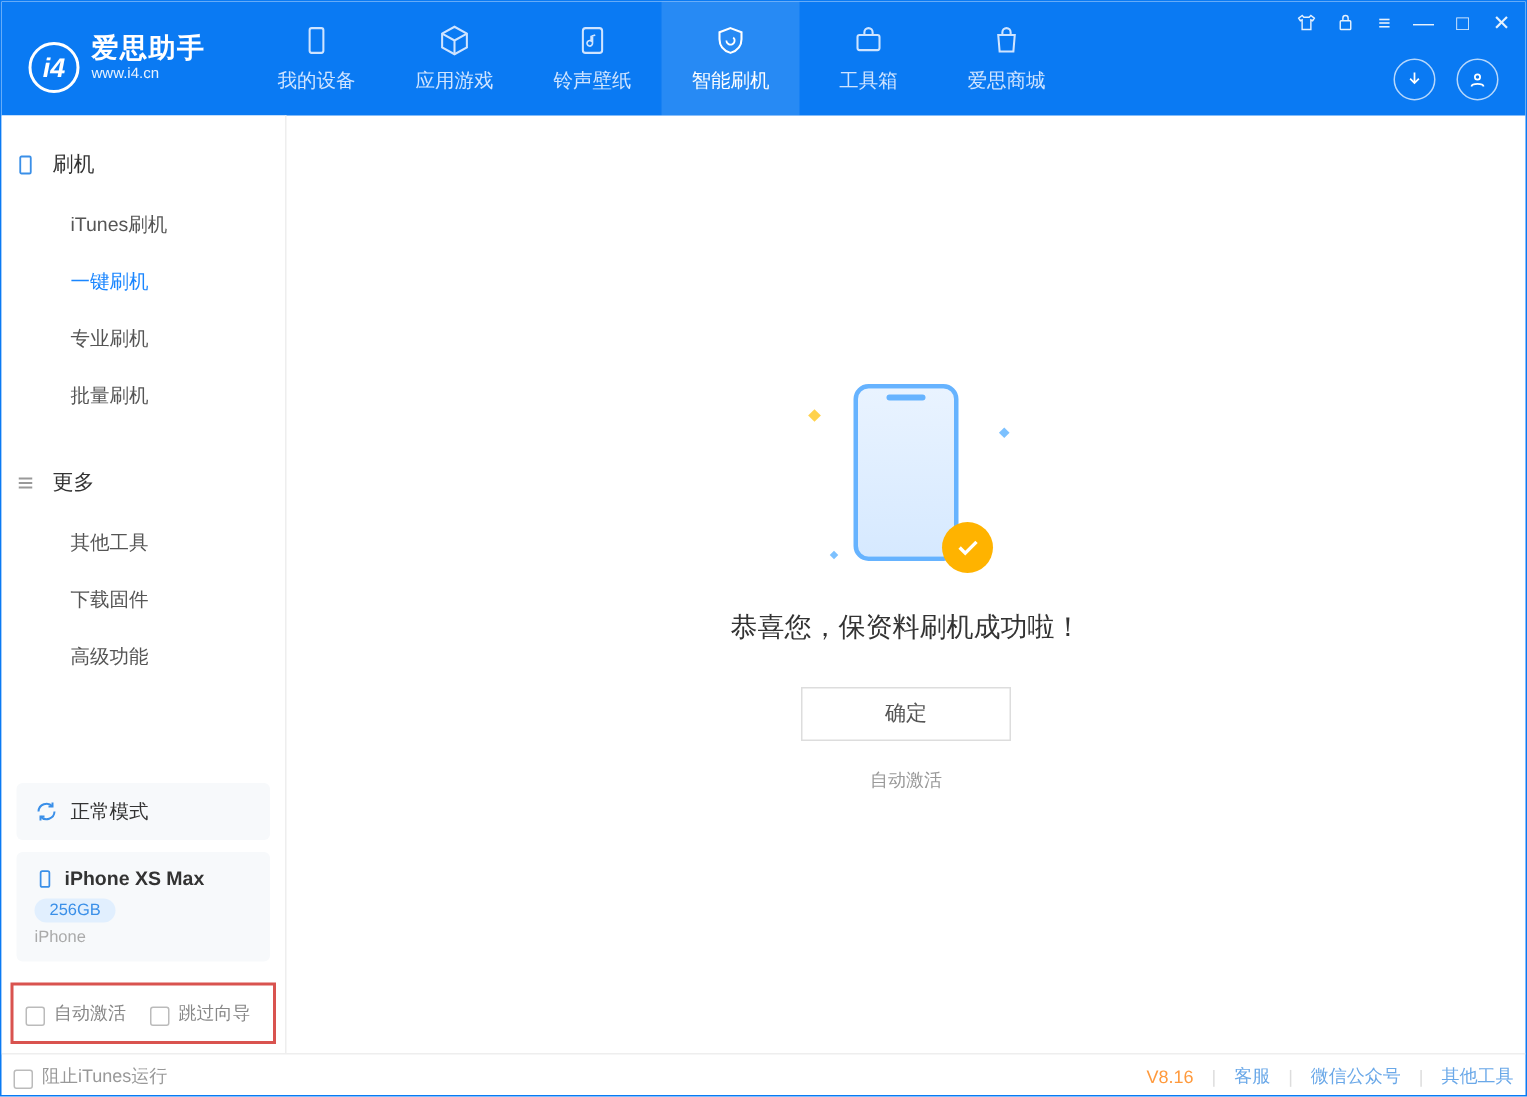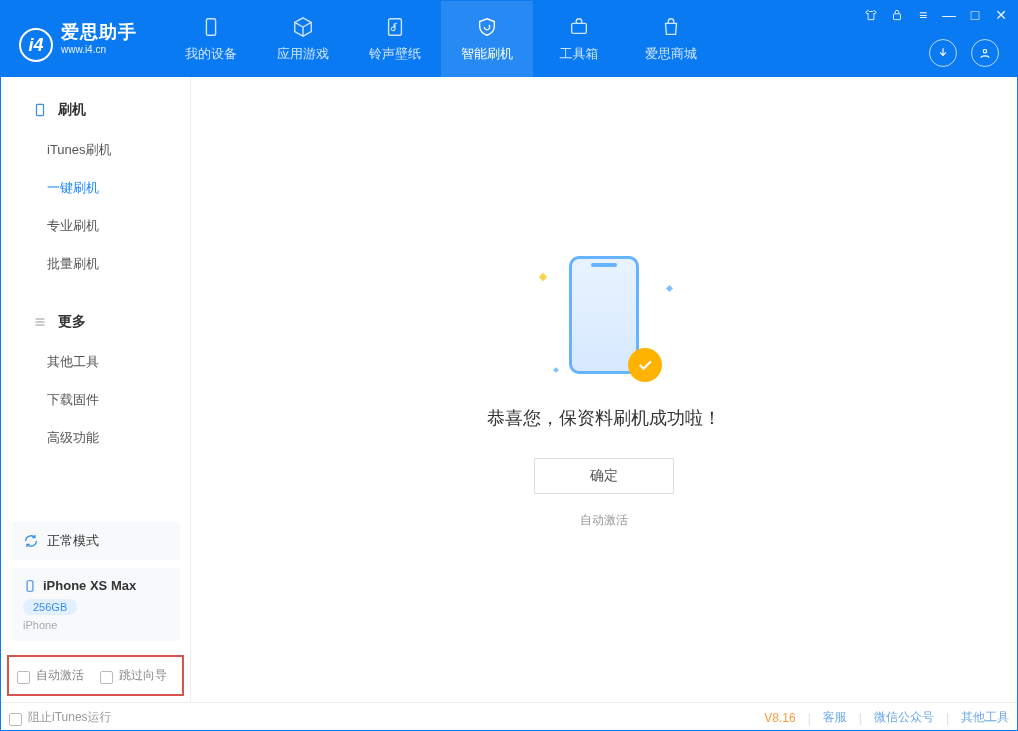--- a/index.html
+++ b/index.html
@@ -15,21 +15,21 @@
 .nav-item.active { background: rgba(255,255,255,0.12); color: #fff; }
 .nav-icon { width: 24px; height: 24px; margin-bottom: 6px; display: flex; align-items: center; justify-content: center; }
 .nav-icon svg { width: 22px; height: 22px; fill: currentColor; stroke: currentColor; }
 .window-controls { position: absolute; top: 6px; right: 8px; display: flex; gap: 10px; align-items: center; }
 .window-controls span { cursor: pointer; font-size: 14px; opacity: 0.9; display: inline-flex; align-items: center; justify-content: center; width: 16px; height: 16px; }
 .header-right { position: absolute; right: 18px; bottom: 10px; display: flex; gap: 14px; }
 .header-right .circ { width: 28px; height: 28px; border: 1.5px solid rgba(255,255,255,0.7); border-radius: 50%; display: flex; align-items: center; justify-content: center; cursor: pointer; }
 .body { display: flex; height: 625px; }
 .sidebar { width: 190px; border-right: 1px solid #eee; background: #fff; display: flex; flex-direction: column; position: relative; }
 .side-section { padding-top: 18px; }
-.side-header { display: flex; align-items: center; padding: 6px 31px; color: #333; font-size: 14px; font-weight: 700; }
+.side-header { display: flex; align-items: center; padding: 6px 8px; color: #333; font-size: 14px; font-weight: 400; }
 .side-header .hicon { width: 16px; height: 16px; margin-right: 10px; display: inline-flex; align-items: center; justify-content: center; }
 .side-items { padding: 6px 0; }
 .side-item { padding: 10px 18px 10px 46px; font-size: 13px; color: #555; cursor: pointer; }
 .side-item.active { color: #1a86ff; }
 .device-block { margin: 0 10px 8px; background: #f7f9fb; border-radius: 4px; padding: 10px 12px; }
 .device-block.mode { display: flex; align-items: center; gap: 8px; font-size: 13px; color: #333; }
 .device-block .diconsvg { width: 16px; height: 16px; }
 .device-name { font-size: 13px; color: #333; font-weight: 600; display: flex; align-items: center; gap: 6px; }
 .badge { display: inline-block; background: #e1effe; color: #3a8fe8; border-radius: 10px; padding: 2px 10px; font-size: 11px; margin-top: 6px; }
 .device-type { color: #aaa; font-size: 11px; margin-top: 4px; }

